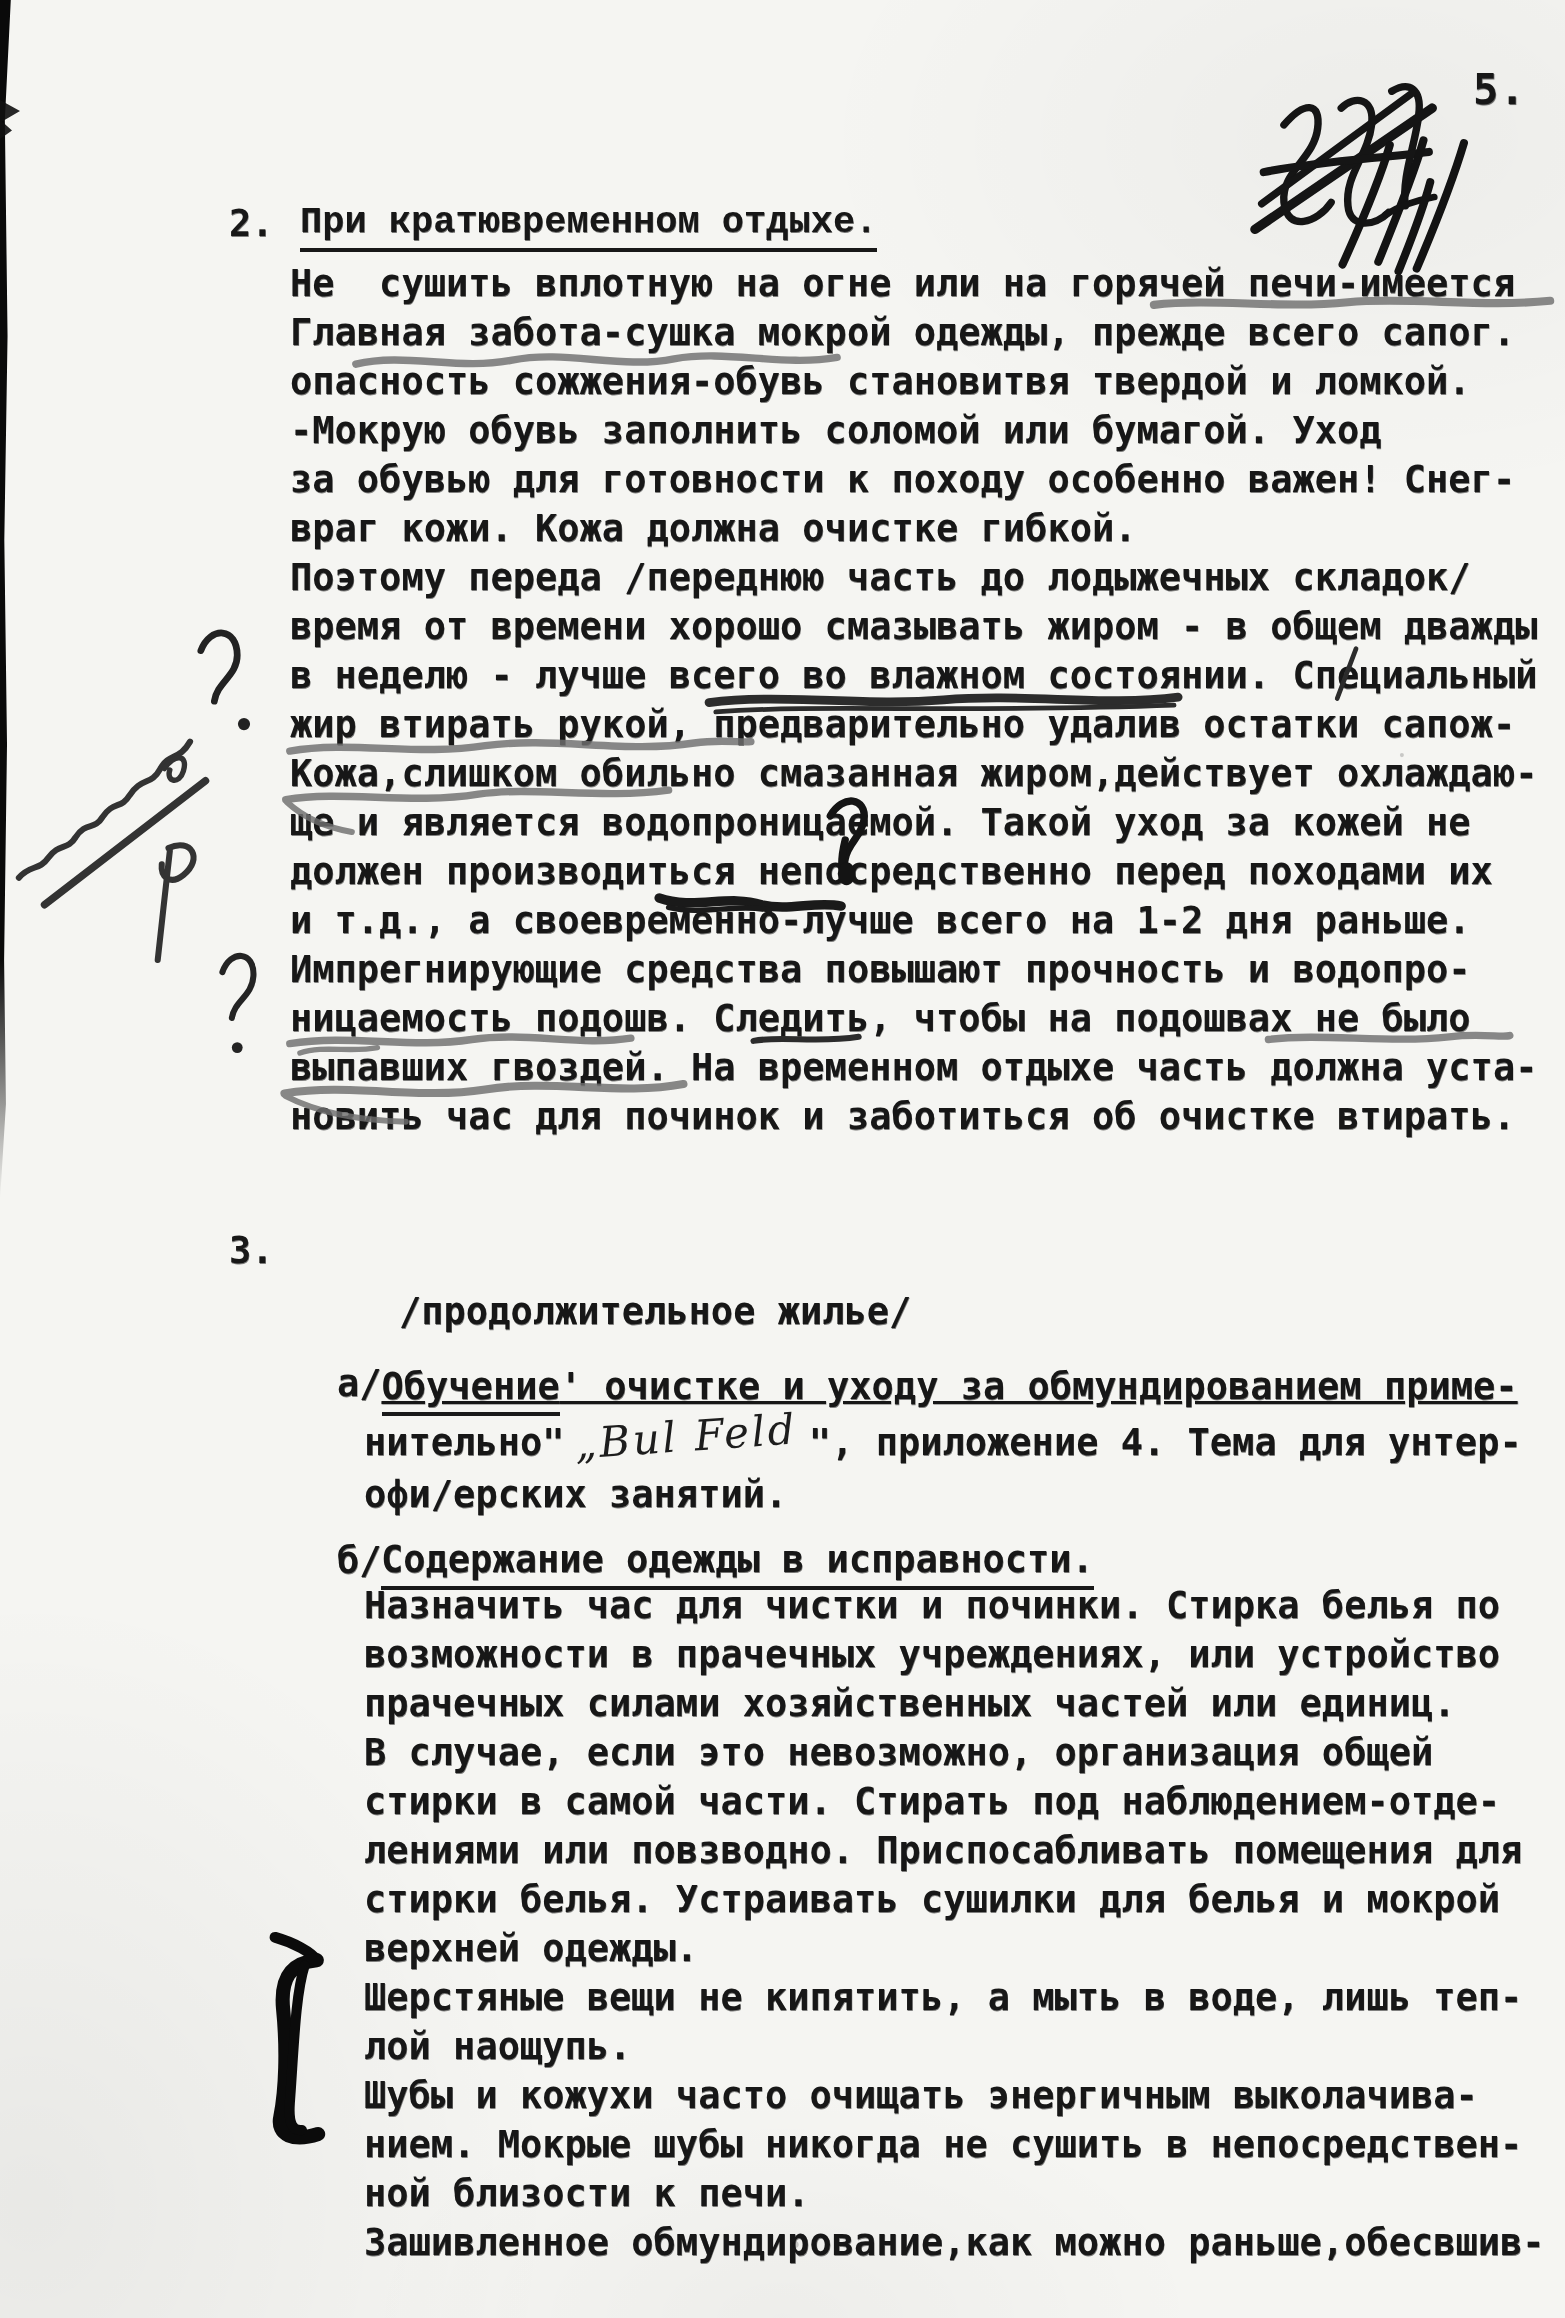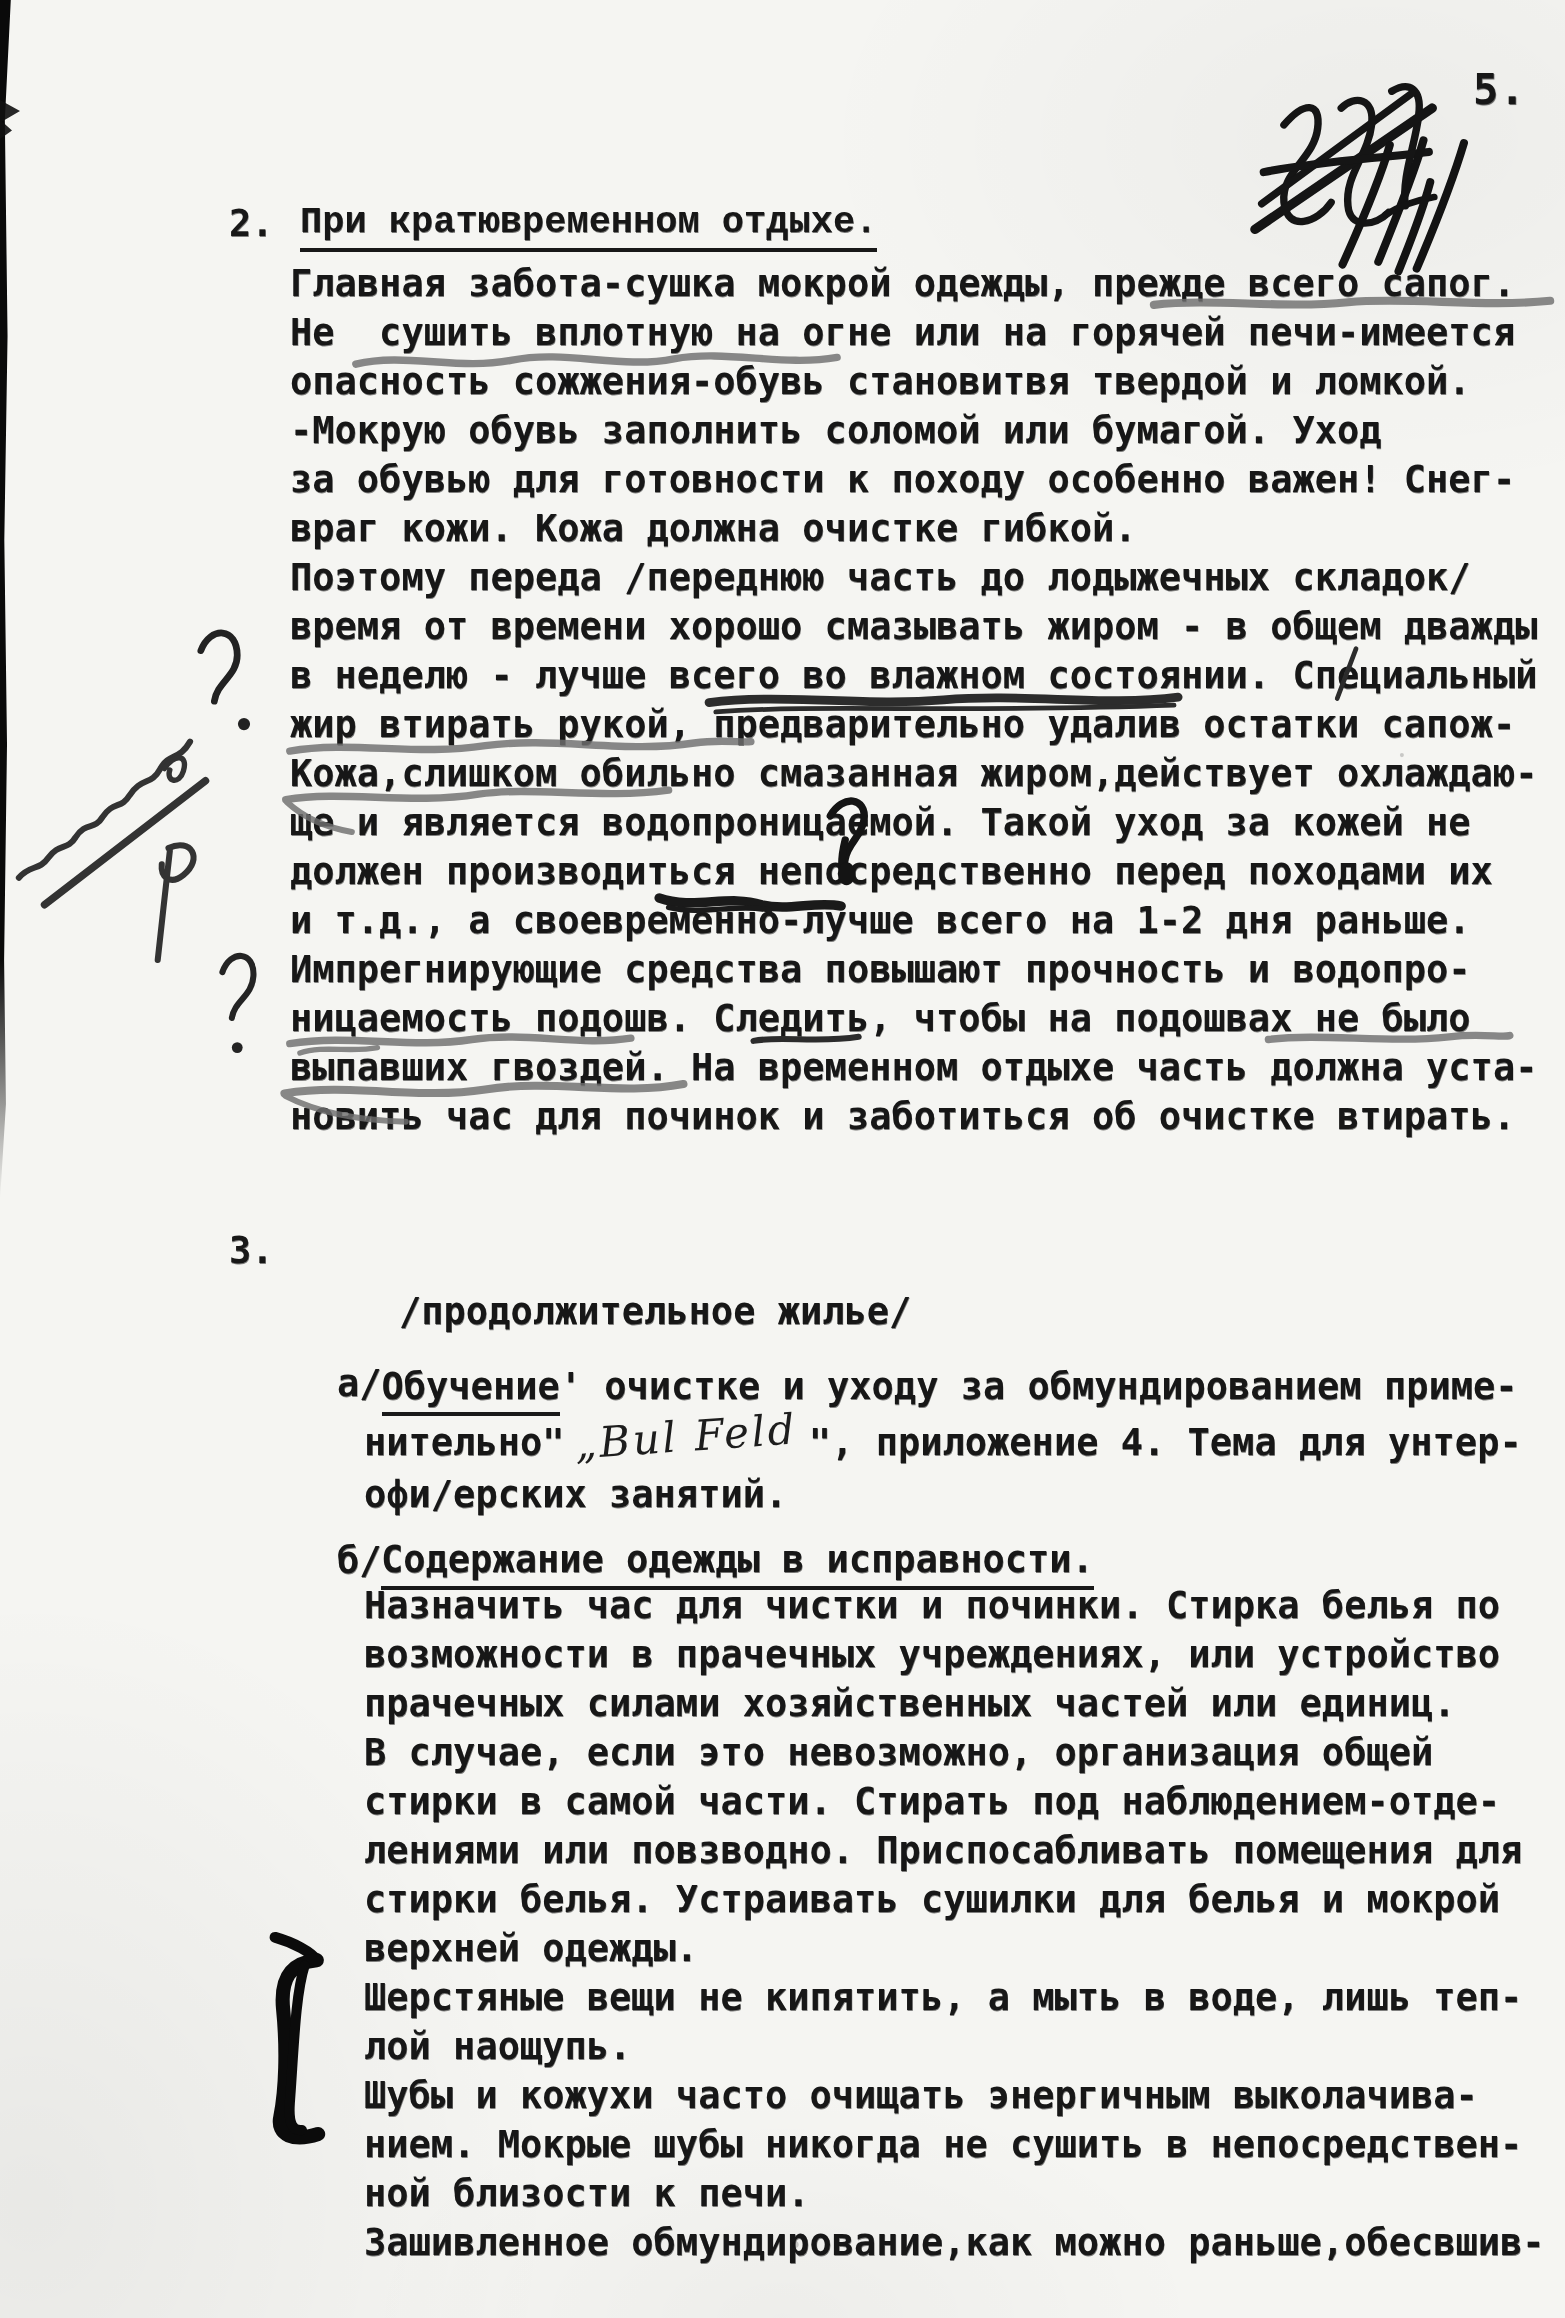--- a/index.html
+++ b/index.html
@@ -27,21 +27,21 @@
   .edge-mark{
     position:absolute;left:0;top:100px;width:20px;height:39px;
     background:#111;
     clip-path:polygon(0 0,100% 28%,10% 55%,60% 78%,0 100%);
     opacity:.9;
   }
   
   .tl{white-space:pre;font-size:37px;line-height:49px;height:49px;
       text-shadow:0.4px 0.6px 0.5px rgba(10,10,10,.5);}
   .lh80 .tl{line-height:54px;height:54px;}
-  .lh80 .tl:first-child{padding-left:17.5px;}
+  .lh80 .tl:first-child{padding-left:17.5px;text-decoration:underline;}
   .seg{display:inline;}
   .seg.tu{border-bottom:4px solid #1a1a1a;padding-bottom:4px;}
   .seg.cur{
     font-family:"DejaVu Serif", serif;font-style:italic;font-weight:400;
     font-size:42px;letter-spacing:2.7px;display:inline-block;
     transform:rotate(-4deg) translateY(-4px);padding:0 10.8px;color:#1d1d1d;
     text-shadow:none;
   }
   .hnum{font-size:37px;text-shadow:0.4px 0.6px 0.5px rgba(10,10,10,.5);}
   .htitle{font-size:37px;display:inline-block;border-bottom:4px solid #181818;
@@ -59,22 +59,22 @@
   <div class="edge-strip"></div>
   <div class="edge-mark"></div>
 
   <div class="abs pageno" style="left:1473px;top:65px;">5.</div>
 
   <div class="abs hnum" style="left:229px;top:202px;">2.</div>
   <div class="abs" style="left:300px;top:201px;font-family:Liberation Mono, monospace;">
     <span class="htitle">При кратювременном отдыхе.</span>
   </div>
   <div class="abs" style="left:290px;top:259px;">
+      <div class="tl"><span class="seg p">Не  сушить вплотную на огне или на горячей печи-имеется</span></div>
       <div class="tl"><span class="seg p">Главная забота-сушка мокрой одежды, прежде всего сапог.</span></div>
-      <div class="tl"><span class="seg p">Не  сушить вплотную на огне или на горячей печи-имеется</span></div>
       <div class="tl"><span class="seg p">опасность сожжения-обувь становитвя твердой и ломкой.</span></div>
       <div class="tl"><span class="seg p">-Мокрую обувь заполнить соломой или бумагой. Уход</span></div>
       <div class="tl"><span class="seg p">за обувью для готовности к походу особенно важен! Снег-</span></div>
       <div class="tl"><span class="seg p">враг кожи. Кожа должна очистке гибкой.</span></div>
       <div class="tl"><span class="seg p">Поэтому переда /переднюю часть до лодыжечных складок/</span></div>
       <div class="tl"><span class="seg p">время от времени хорошо смазывать жиром - в общем дважды</span></div>
       <div class="tl"><span class="seg p">в неделю - лучше всего во влажном состоянии. Специальный</span></div>
       <div class="tl"><span class="seg p">жир втирать рукой, предварительно удалив остатки сапож-</span></div>
       <div class="tl"><span class="seg p">Кожа,слишком обильно смазанная жиром,действует охлаждаю-</span></div>
       <div class="tl"><span class="seg p">ще и является водопроницаемой. Такой уход за кожей не</span></div>

